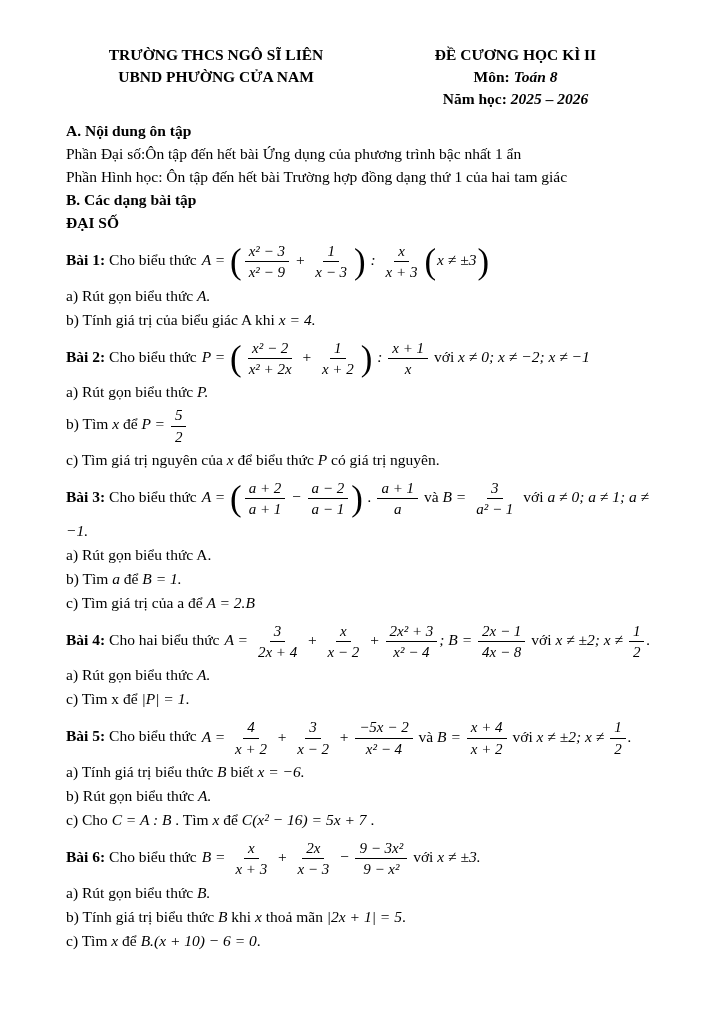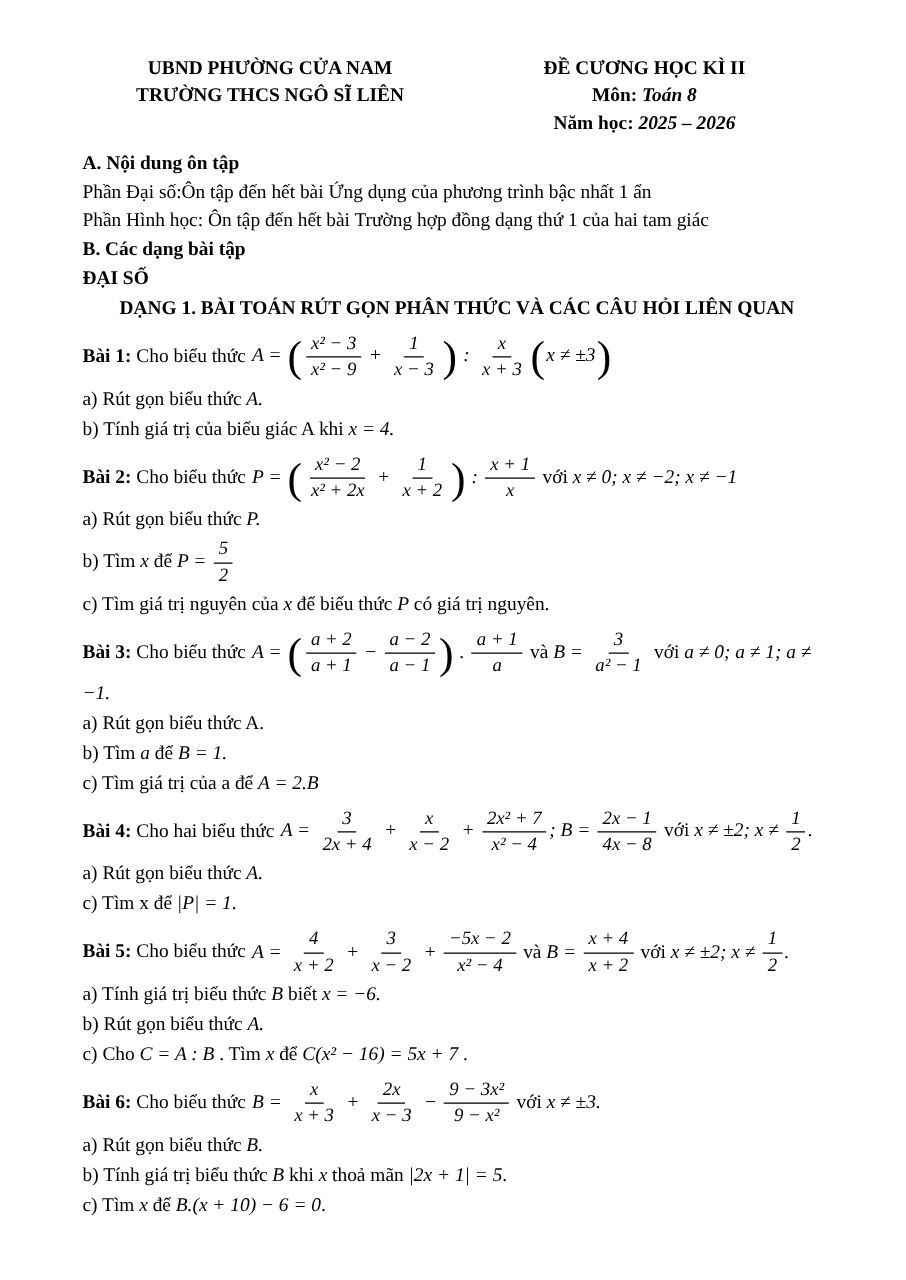--- a/index.html
+++ b/index.html
@@ -35,36 +35,35 @@
   }
   .item-line { margin:2px 0; }
 </style>
 </head>
 <body>
 
 <div class="page">
 
   <div class="doc-header">
     <div class="hdr-left">
+      <div>TRƯỜNG THCS NGÔ SĨ LIÊN</div>
       <div>UBND PHƯỜNG CỬA NAM</div>
-      <div>TRƯỜNG THCS NGÔ SĨ LIÊN</div>
     </div>
     <div class="hdr-right">
       <div>ĐỀ CƯƠNG HỌC KÌ II</div>
       <div><span>Môn:</span> <span class="it">Toán 8</span></div>
       <div><span>Năm học:</span> <span class="it">2025 – 2026</span></div>
     </div>
   </div>
 
   <div class="body-line bold">A. Nội dung ôn tập</div>
   <div class="body-line">Phần Đại số:Ôn tập đến hết bài Ứng dụng của phương trình bậc nhất 1 ẩn</div>
   <div class="body-line">Phần Hình học: Ôn tập đến hết bài Trường hợp đồng dạng thứ 1 của hai tam giác</div>
   <div class="body-line bold">B. Các dạng bài tập</div>
   <div class="body-line bold">ĐẠI SỐ</div>
-  <div class="dang-title">DẠNG 1. BÀI TOÁN RÚT GỌN PHÂN THỨC VÀ CÁC CÂU HỎI LIÊN QUAN</div>
 
   <div>
     <div class="problem">
       <div class="problem-head">
         <span class="plabel">Bài 1: </span><span class="utx">Cho biểu thức</span><span class="pformula"><span class="mtx">A = </span><span class="bigp">(</span><span class="frac">
               <span class="num">x² − 3</span>
               <span class="den">x² − 9</span>
             </span><span class="mtx"> + </span><span class="frac">
               <span class="num">1</span>
               <span class="den">x − 3</span>
@@ -127,21 +126,21 @@
 
     <div class="problem">
       <div class="problem-head">
         <span class="plabel">Bài 4: </span><span class="utx">Cho hai biểu thức</span><span class="pformula"><span class="mtx">A = </span><span class="frac">
               <span class="num">3</span>
               <span class="den">2x + 4</span>
             </span><span class="mtx"> + </span><span class="frac">
               <span class="num">x</span>
               <span class="den">x − 2</span>
             </span><span class="mtx"> + </span><span class="frac">
-              <span class="num">2x² + 7</span>
+              <span class="num">2x² + 3</span>
               <span class="den">x² − 4</span>
             </span><span class="mtx">; B = </span><span class="frac">
               <span class="num">2x − 1</span>
               <span class="den">4x − 8</span>
             </span><span class="utx"> với </span><span class="mtx">x ≠ ±2; x ≠ </span><span class="frac">
               <span class="num">1</span>
               <span class="den">2</span>
             </span><span class="mtx">.</span></span>
       </div>
       <div>

